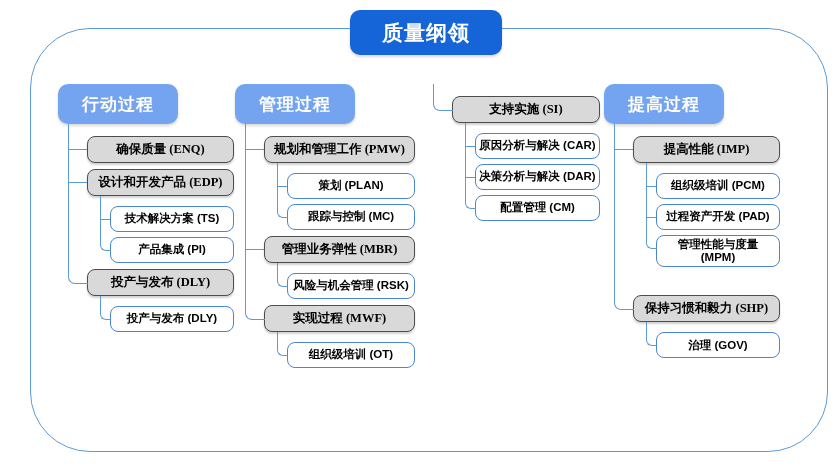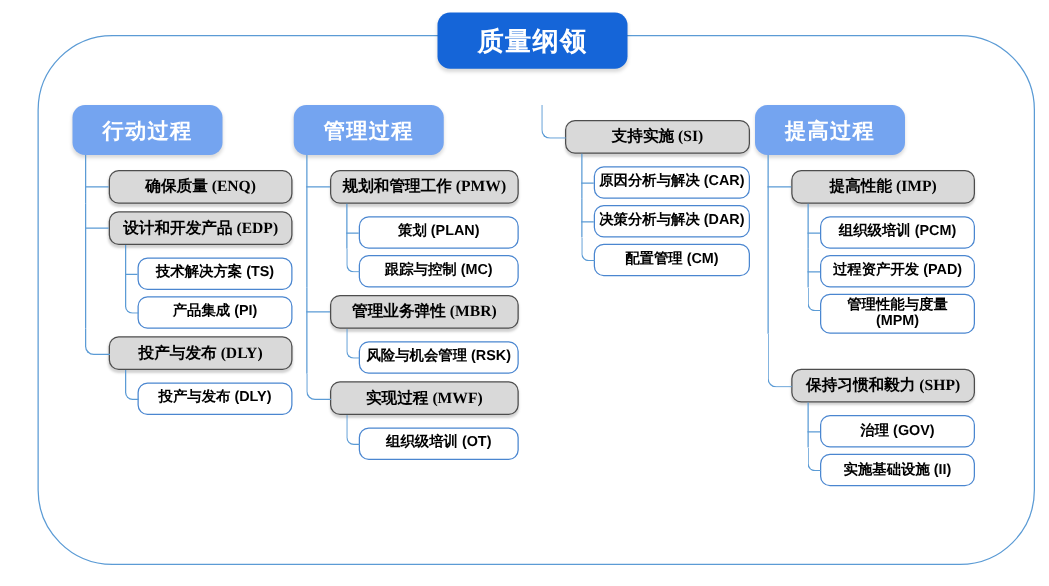--- a/index.html
+++ b/index.html
@@ -179,20 +179,17 @@
               <div class="wbox wrap">管理性能与度量 (MPM)</div>
             </div>
         </div>
       </div>
       <div class="group gap-lg">
         <div class="gbox">保持习惯和毅力 (SHP)</div>
         <div class="kids">
           <div class="kid">
               <div class="wbox">治理 (GOV)</div>
             </div>
-          <div class="kid">
-              <div class="wbox">实施基础设施 (II)</div>
-            </div>
         </div>
       </div>
     </div>
   </div>
 </div>
 
 </body></html>

